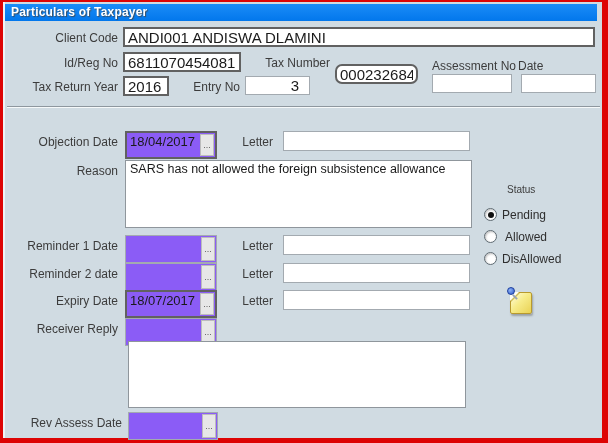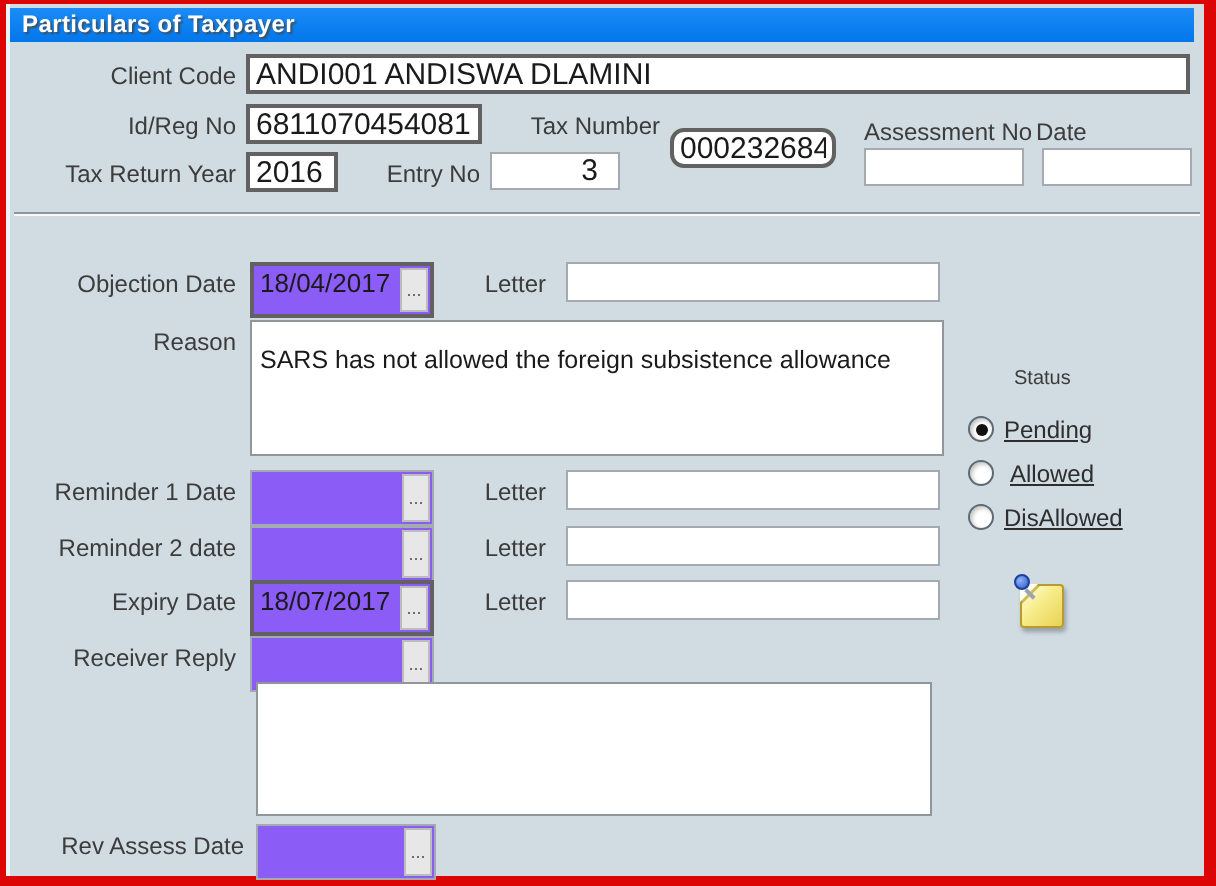--- a/index.html
+++ b/index.html
@@ -46,42 +46,42 @@
   }
   .dots{
     position:absolute;right:1px;top:1px;width:14px;bottom:1px;
     background:#e7e7e7;border:1px solid #bcbcbc;
     color:#5a5a5a;font-size:9px;line-height:9px;text-align:center;
     padding:0;cursor:pointer;font-family:"Liberation Sans",sans-serif;
   }
   textarea.box{
     position:absolute;background:#fff;border:1px solid #8f969c;
     font-family:"Liberation Sans",sans-serif;font-size:12.5px;color:#1a1a1a;
-    padding:12px 4px;resize:none;
+    padding:1px 4px;resize:none;
   }
   .divider{
     position:absolute;left:7px;top:106px;width:593px;height:2px;
     border-top:1px solid #8e979e;border-bottom:1px solid #f6f9fa;
   }
   .status-lbl{position:absolute;font-size:10px;color:#3c3c3c;}
   .radio{
     position:absolute;left:484px;display:flex;align-items:center;gap:5px;
     cursor:pointer;height:15px;
   }
   .circ{
     width:13px;height:13px;border-radius:50%;background:#fff;
     border:1px solid #5e6a72;flex:0 0 auto;
     box-shadow:inset 1px 1px 2px rgba(0,0,0,.25);
     position:relative;
   }
   .radio.on .circ::after{
     content:"";position:absolute;left:3px;top:3px;width:6px;height:6px;
     border-radius:50%;background:#101010;
   }
-  .radio .rlbl{font-size:12px;color:#2e2e2e;white-space:nowrap;text-decoration:underline;}
+  .radio .rlbl{font-size:12px;color:#2e2e2e;white-space:nowrap;}
   .note{position:absolute;left:506px;top:287px;width:27px;height:29px;cursor:pointer;}
   .note-body{
     position:absolute;left:4px;top:5px;right:1px;bottom:2px;
     background:linear-gradient(135deg,#fffde0 0%,#f7ec8a 45%,#e9d254 100%);
     border:1px solid #b89a2e;border-radius:2px;
     box-shadow:1px 2px 2px rgba(90,90,90,.45);
   }
   .note-fold{
     position:absolute;left:4px;top:5px;width:0;height:0;
     border-top:9px solid #fffef2;border-right:9px solid transparent;

